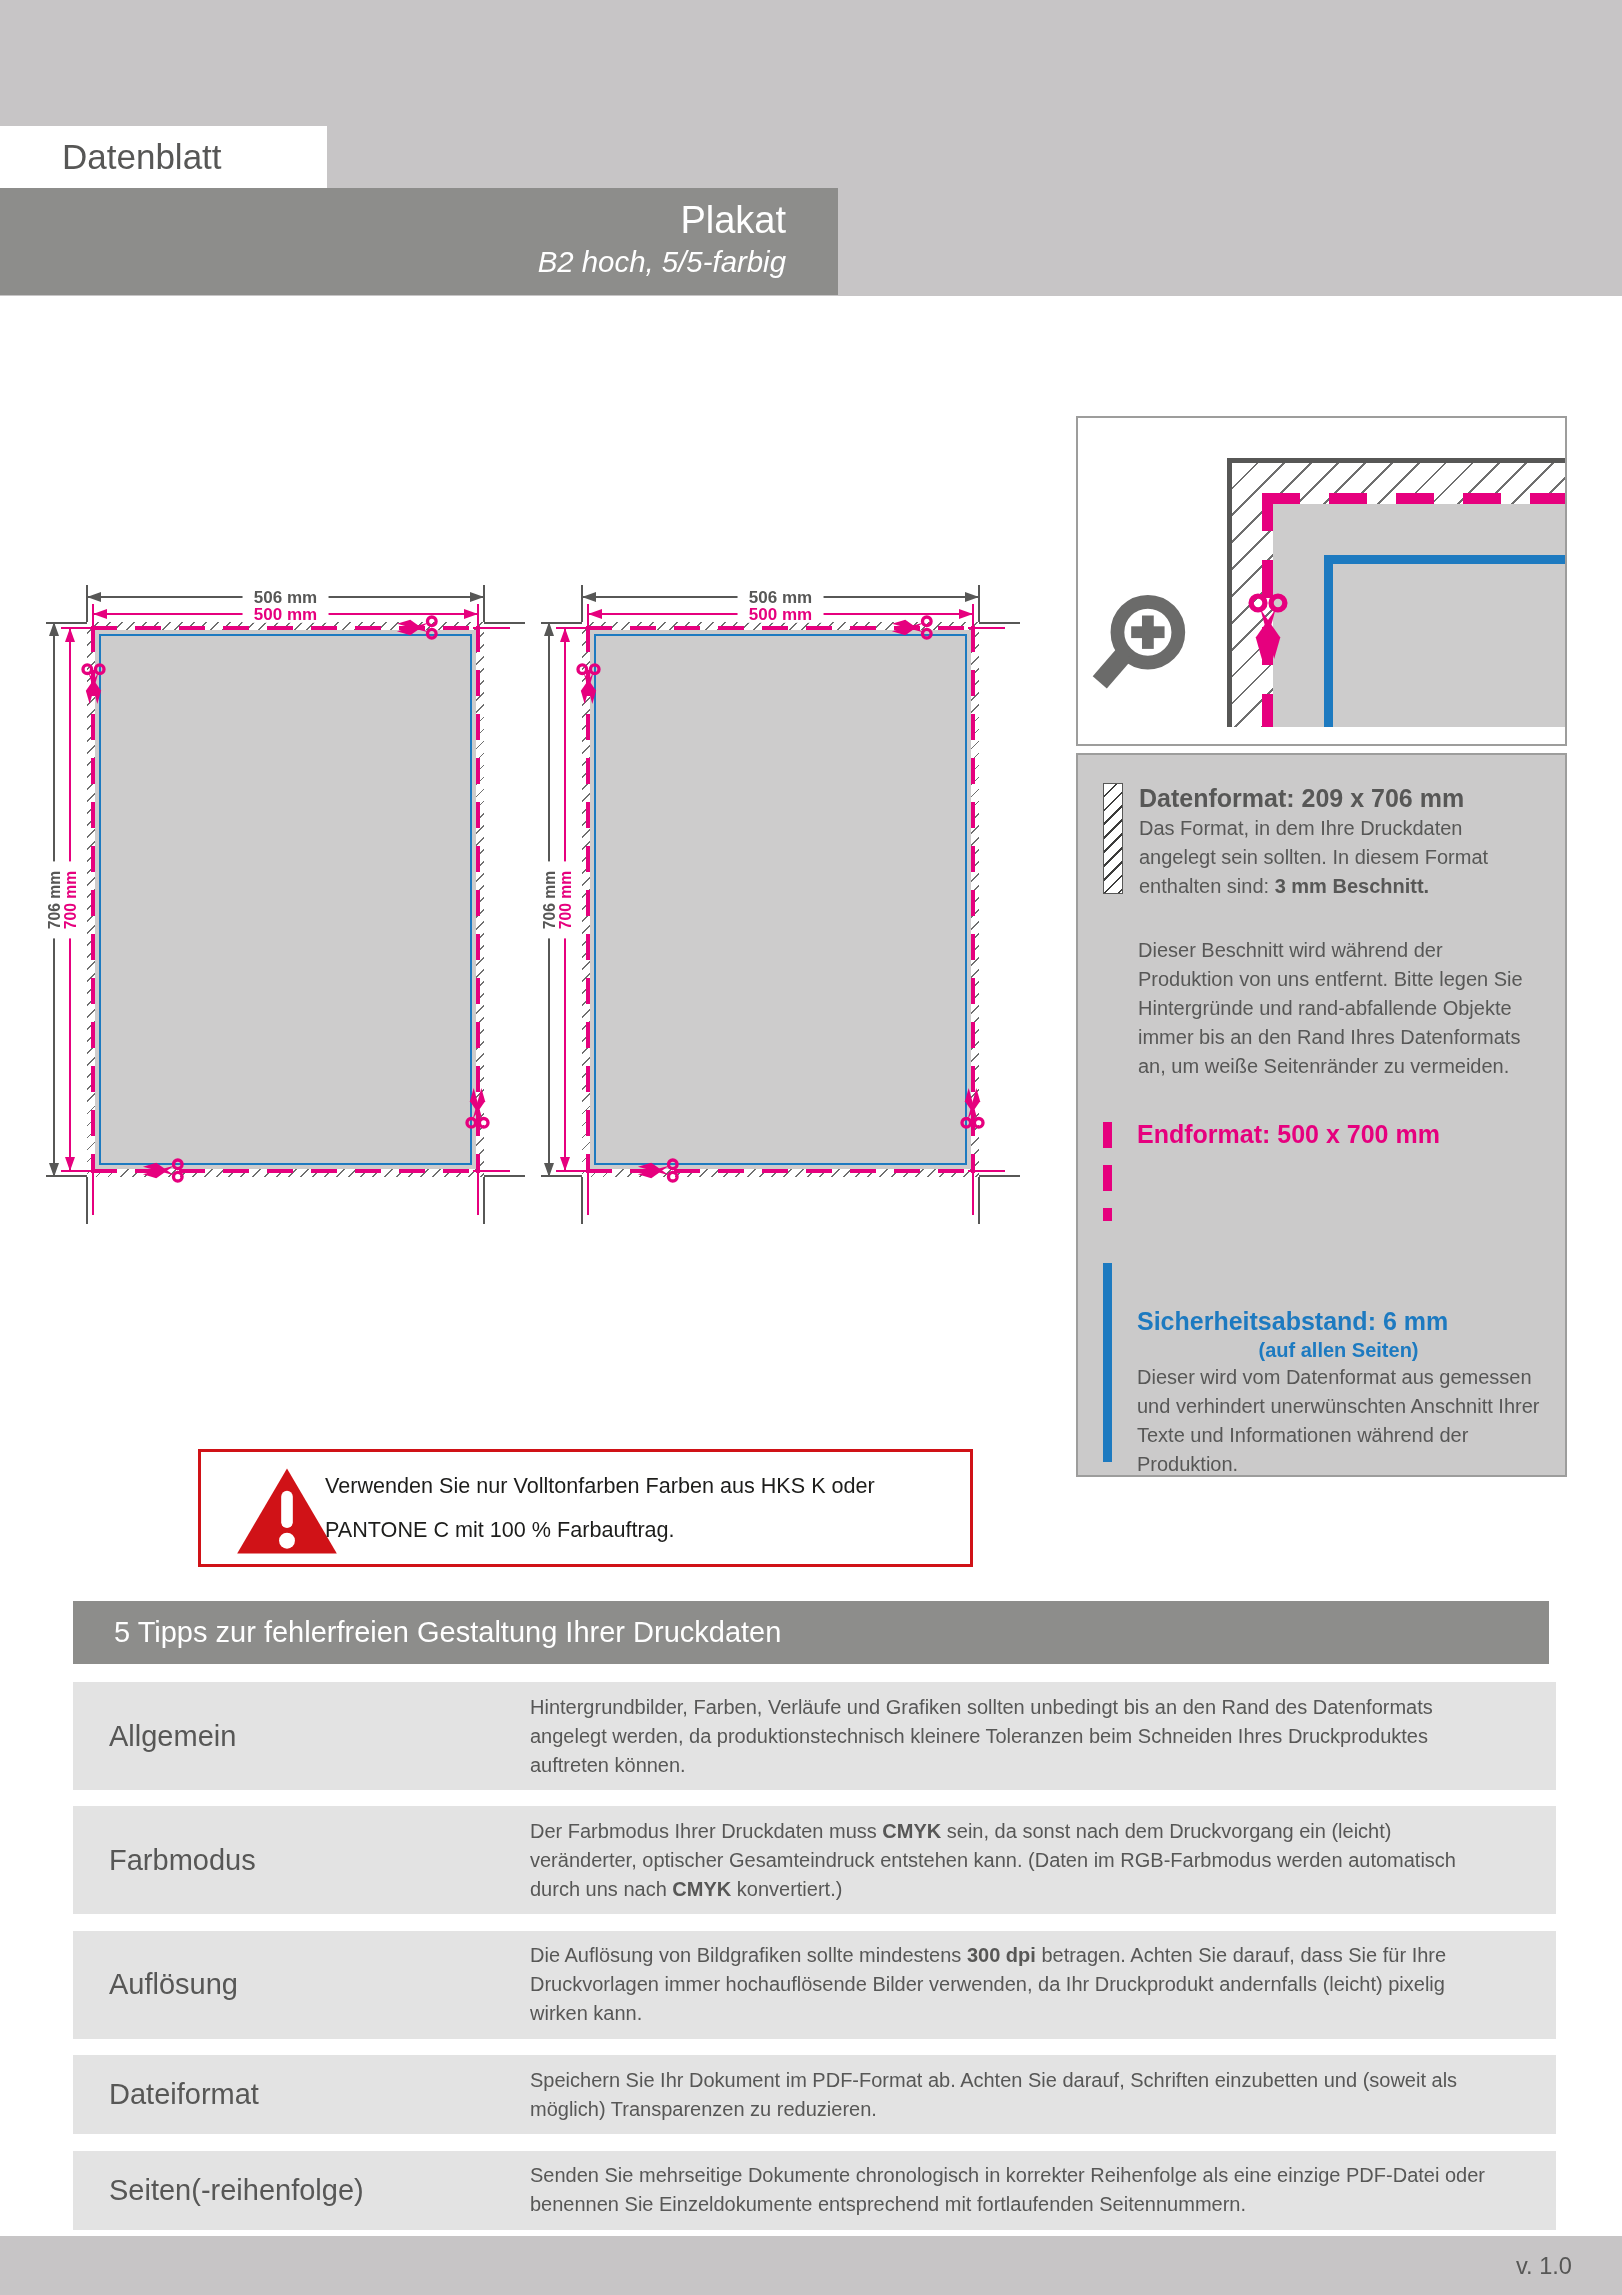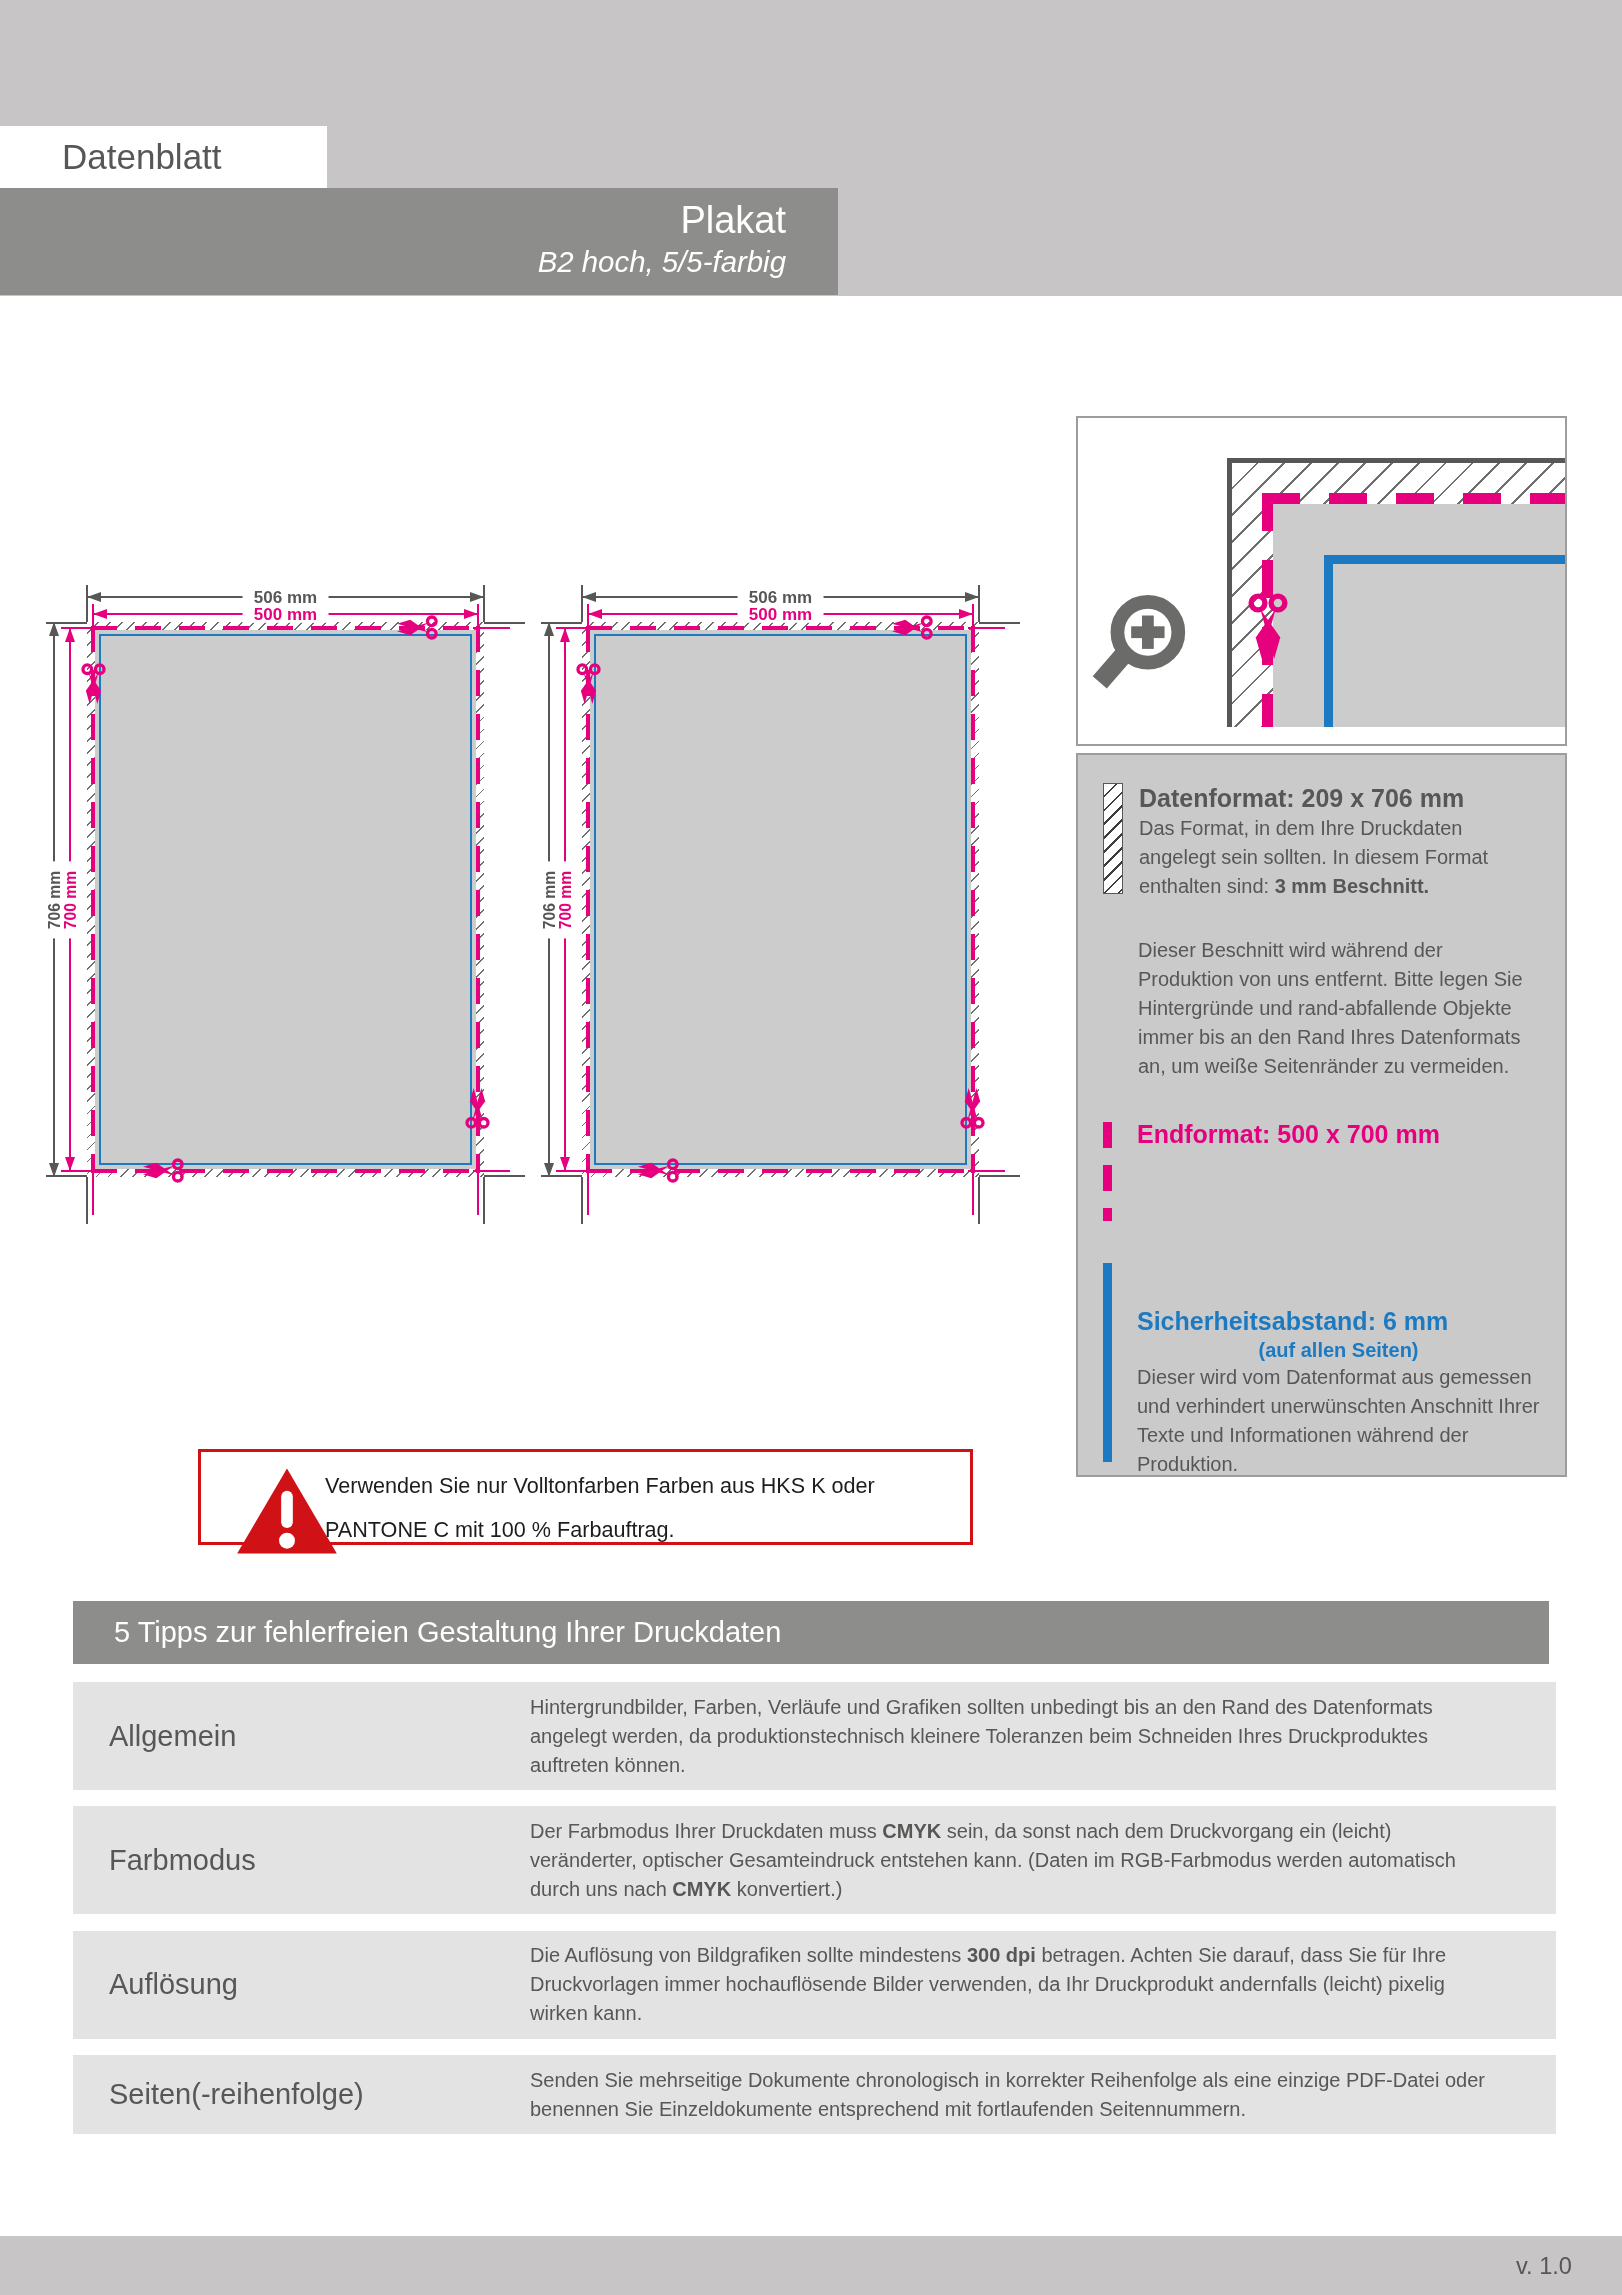--- a/index.html
+++ b/index.html
@@ -113,21 +113,21 @@
   .safety-line-icon { width:8.5px; height:199px; margin-top:3.9px; background:var(--blue); }
   .ip-heading { font-size:25px; font-weight:bold; line-height:31px; color:#575756; }
   .ip-heading.magenta { color:var(--magenta); }
   .ip-heading.blue { color:var(--blue);margin-top:47px; }
   .ip-sub { font-size:20px; font-weight:bold; line-height:26px; color:var(--blue);text-align:center; }
   .ip-body { font-size:20px; line-height:29px; color:#575756; }
   .ip-paragraph { margin:35px 0 0 35px; font-size:20px; line-height:29px; color:#575756; }
   .ip-gap { height:38px; }
 
   
-  .warning-box { position:absolute; left:198px; top:1449px; width:775px; height:96px;
+  .warning-box { position:absolute; left:198px; top:1449px; width:775px; height:118px;
     background:#fff; border:3.3px solid var(--red); box-sizing:border-box; }
   .warning-icon { position:absolute; left:33px; top:13px; width:106px; height:92px; }
   .warning-icon svg { width:100%; height:100%; display:block; }
   .warning-line { position:absolute; left:124px; font-size:21.6px; color:#1d1d1b; white-space:nowrap; }
   .warning-line.l1 { top:21px; }
   .warning-line.l2 { top:65px; }
 
   
   .tips-band { position:absolute; left:73px; top:1601px; width:1476px; height:63px; background:#8d8d8b;
     color:#fff; font-size:29px; line-height:63px; padding-left:41px; box-sizing:border-box; }
@@ -374,20 +374,24 @@
       </div>
       <div class="tip-row">
         <div class="tip-label">Farbmodus</div>
         <div class="tip-text"><span>Der Farbmodus Ihrer Druckdaten muss </span><b>CMYK</b><span> sein, da sonst nach dem Druckvorgang ein (leicht) veränderter, optischer Gesamteindruck entstehen kann. (Daten im RGB-Farbmodus werden automatisch durch uns nach </span><b>CMYK</b><span> konvertiert.)</span></div>
       </div>
       <div class="tip-row">
         <div class="tip-label">Auflösung</div>
         <div class="tip-text"><span>Die Auflösung von Bildgrafiken sollte mindestens </span><b>300 dpi</b><span> betragen. Achten Sie darauf, dass Sie für Ihre Druckvorlagen immer hochauflösende Bilder verwenden, da Ihr Druckprodukt andernfalls (leicht) pixelig wirken kann.</span></div>
       </div>
       <div class="tip-row">
+        <div class="tip-label">Dateiformat</div>
+        <div class="tip-text"><span>Speichern Sie Ihr Dokument im PDF-Format ab. Achten Sie darauf, Schriften einzubetten und (soweit als möglich) Transparenzen zu reduzieren.</span></div>
+      </div>
+      <div class="tip-row">
         <div class="tip-label">Seiten(-reihenfolge)</div>
         <div class="tip-text"><span>Senden Sie mehrseitige Dokumente chronologisch in korrekter Reihenfolge als eine einzige PDF-Datei oder benennen Sie Einzeldokumente entsprechend mit fortlaufenden Seitennummern.</span></div>
       </div>
     </div>
 
   <div class="footer">v. 1.0</div>
 
 </div>
 
 

